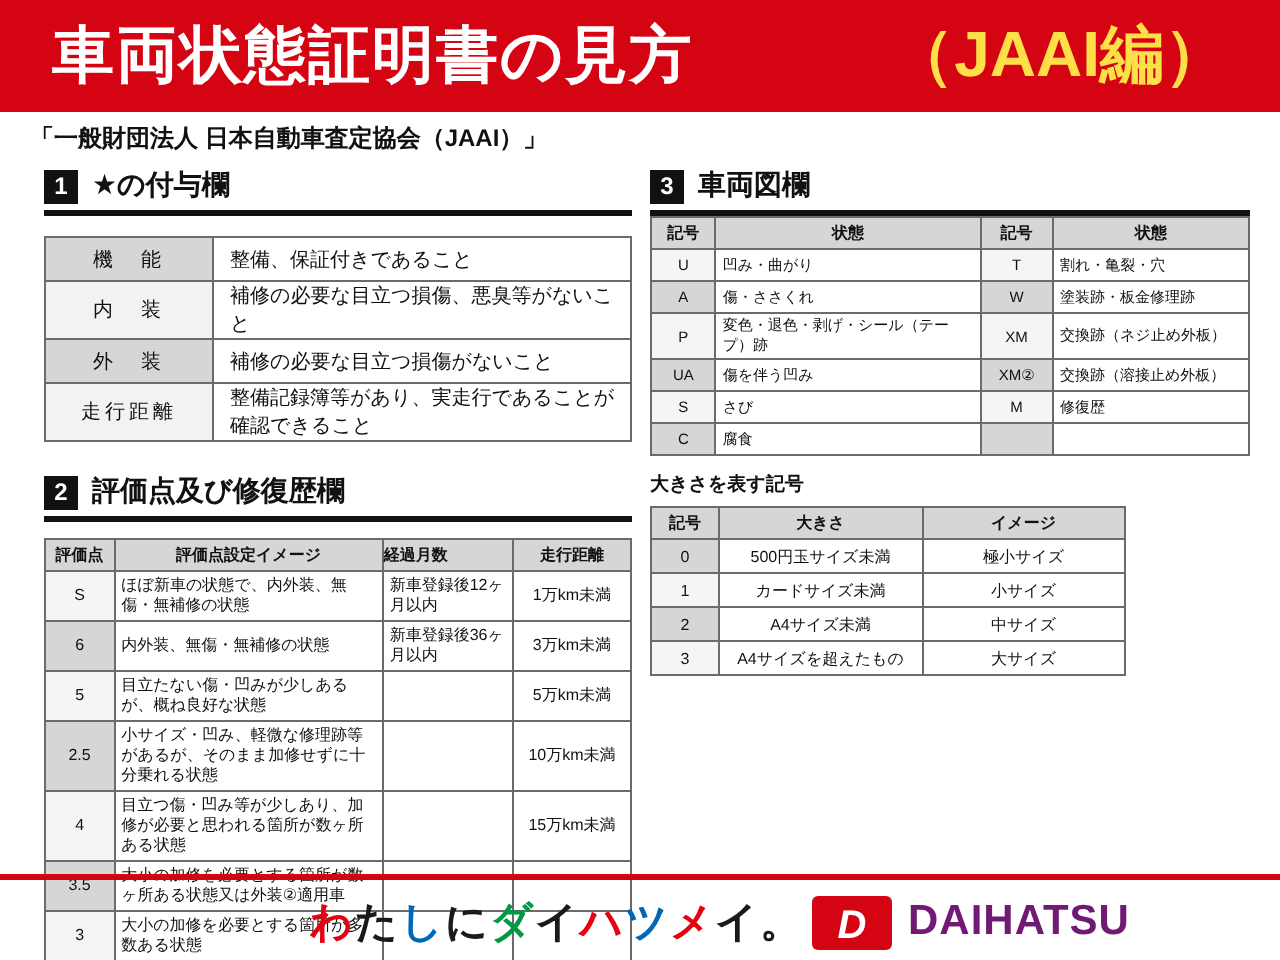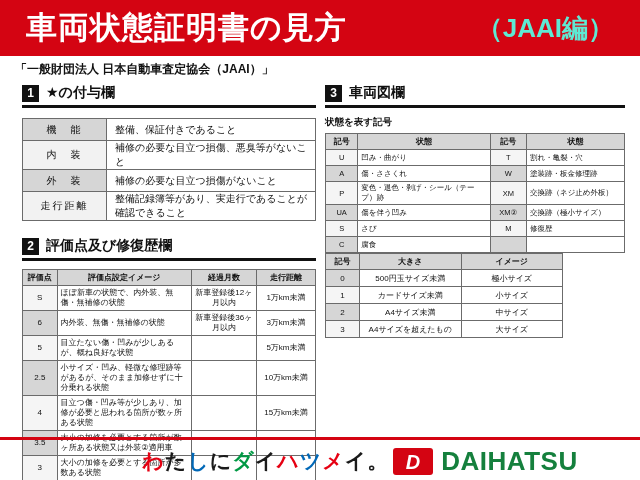--- a/index.html
+++ b/index.html
@@ -7,21 +7,21 @@
   .page {
     position:relative; width:640px; height:480px; background:#fff;
     font-family:"Liberation Sans","DejaVu Sans",sans-serif; color:#111; overflow:hidden;
   }
   
   .banner {
     position:absolute; top:0; left:0; width:640px; height:56px; background:#d40412;
     display:flex; align-items:center; justify-content:space-between; padding:0 26px;
   }
   .banner-title { color:#fff; font-size:31px; font-weight:bold; letter-spacing:1px;text-align:center; }
-  .banner-edition { color:#5eead4; font-size:26px; font-weight:bold; }
+  .banner-edition { color:#fde047; font-size:32px; font-weight:bold; }
   .subtitle { position:absolute; top:61px; left:15px; font-size:12px; font-weight:bold; }
 
   
   .col-left  { position:absolute; left:22px;  top:84px; width:294px; }
   .col-right { position:absolute; left:325px; top:84px; width:300px; }
 
   
   .sec-header { display:flex; align-items:center; gap:7px; border-bottom:3px solid #111;
     padding-bottom:3px; width:100%; }
   .sec-num { background:#111; color:#fff; font-weight:bold; font-size:12px;
@@ -41,21 +41,21 @@
   .t1 tr:nth-child(even) .lbl { background:#f2f2f2; }
   .t1 .dsc { padding-left:8px; }
 
   
   .sec2 { margin-top:16px; }
   .t2 { margin-top:8px; font-size:8px; line-height:1.25;padding-left:20px; }
   .t2 th { background:#d6d6d6; font-weight:bold; height:16px; font-size:8px; }
   .t2 td { padding:2px 3px; }
   .t2 .c-score { width:34px; text-align:center; }
   .t2 .c-desc  { width:132px; }
-  .t2 .c-month { width:64px; text-align:center; }
+  .t2 .c-month { width:64px; text-align:left; }
   .t2 .c-mile  { width:58px; text-align:center; }
   .t2 tbody tr:nth-child(odd)  .c-score { background:#f5f5f5; }
   .t2 tbody tr:nth-child(even) .c-score { background:#d6d6d6; }
 
   
   .sub-label { font-size:9.5px; font-weight:bold; margin:8px 0 4px 0; }
   .t3 { font-size:7.5px; }
   .t3 th { background:#d6d6d6; font-weight:bold; height:16px; font-size:8px; }
   .t3 td { height:16px; padding:1px 3px; }
   .t3 .c-sym  { width:32px; text-align:center; }
@@ -75,21 +75,21 @@
   
   .notes { position:absolute; left:25px; top:414px; font-size:8px; line-height:1.4; color:#222; }
 
   .red-line { position:absolute; left:0; top:437px; width:640px; height:3px; background:#d40412; }
 
   
   .footer { position:absolute; left:0; top:444px; width:640px; height:34px;
     display:flex; align-items:center; justify-content:center; gap:4px;margin-left:40px; }
   .tagline { font-size:21px; font-weight:bold; letter-spacing:1px; }
   .brand { display:flex; align-items:center; gap:8px; }
-  .brand-text { color:#15803d; font-size:26px; font-weight:bold; letter-spacing:0.5px; }
+  .brand-text { color:#701a75; font-size:21px; font-weight:bold; letter-spacing:0.5px; }
 </style>
 </head>
 <body>
 
 <div class="page">
 
   <div class="banner">
     <span class="banner-title">車両状態証明書の見方</span>
     <span class="banner-edition">（JAAI編）</span>
   </div>
@@ -184,21 +184,20 @@
       </table>
     </div>
   </div>
 
   <div class="col-right">
     <div class="sec-header">
       <span class="sec-num">3</span>
       <span class="sec-title">車両図欄</span>
     </div>
 
-    <div class="sub-label">状態を表す記号</div>
     <table class="t3 outer">
       <thead>
         <tr>
           <th class="c-sym">記号</th>
           <th class="c-st1">状態</th>
           <th class="c-sym2">記号</th>
           <th class="c-st2">状態</th>
         </tr>
       </thead>
       <tbody>
@@ -217,37 +216,38 @@
         <tr>
           <td class="c-sym">P</td>
           <td class="c-st1">変色・退色・剥げ・シール（テープ）跡</td>
           <td class="c-sym2">XM</td>
           <td class="c-st2">交換跡（ネジ止め外板）</td>
         </tr>
         <tr>
           <td class="c-sym">UA</td>
           <td class="c-st1">傷を伴う凹み</td>
           <td class="c-sym2">XM②</td>
-          <td class="c-st2">交換跡（極小サイズ）</td>
+          <td class="c-st2">交換跡（溶接止め外板）</td>
         </tr>
         <tr>
           <td class="c-sym">S</td>
           <td class="c-st1">さび</td>
           <td class="c-sym2">M</td>
           <td class="c-st2">修復歴</td>
         </tr>
         <tr>
           <td class="c-sym">C</td>
           <td class="c-st1">腐食</td>
           <td class="c-sym2"></td>
           <td class="c-st2"></td>
         </tr>
       </tbody>
     </table>
 
+    <div class="sub-label">大きさを表す記号</div>
     <table class="t4 outer">
       <thead>
         <tr>
           <th class="c-sym">記号</th>
           <th>大きさ</th>
           <th>イメージ</th>
         </tr>
       </thead>
       <tbody>
         <tr>

